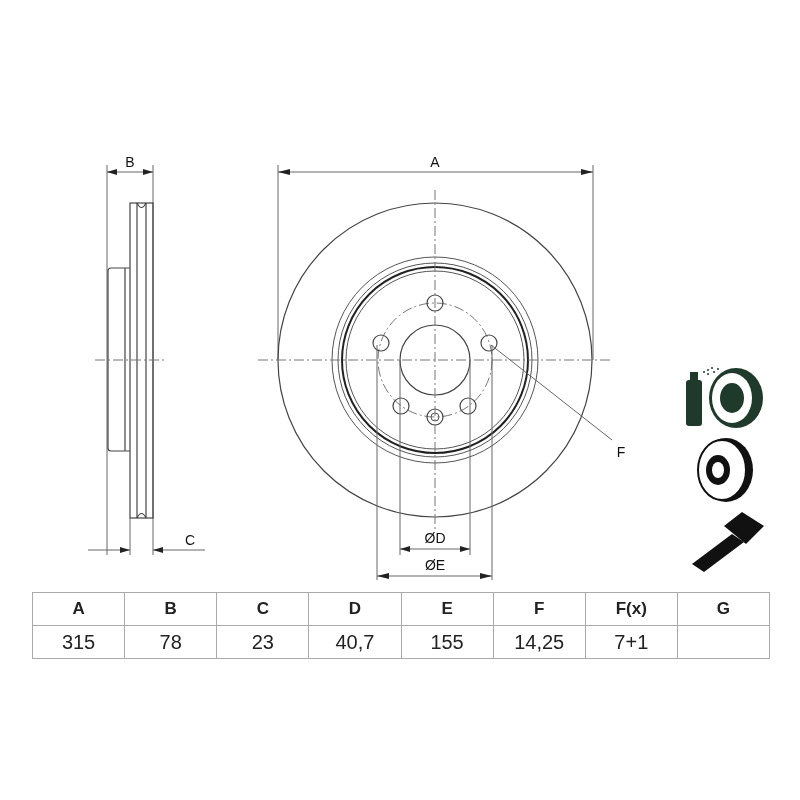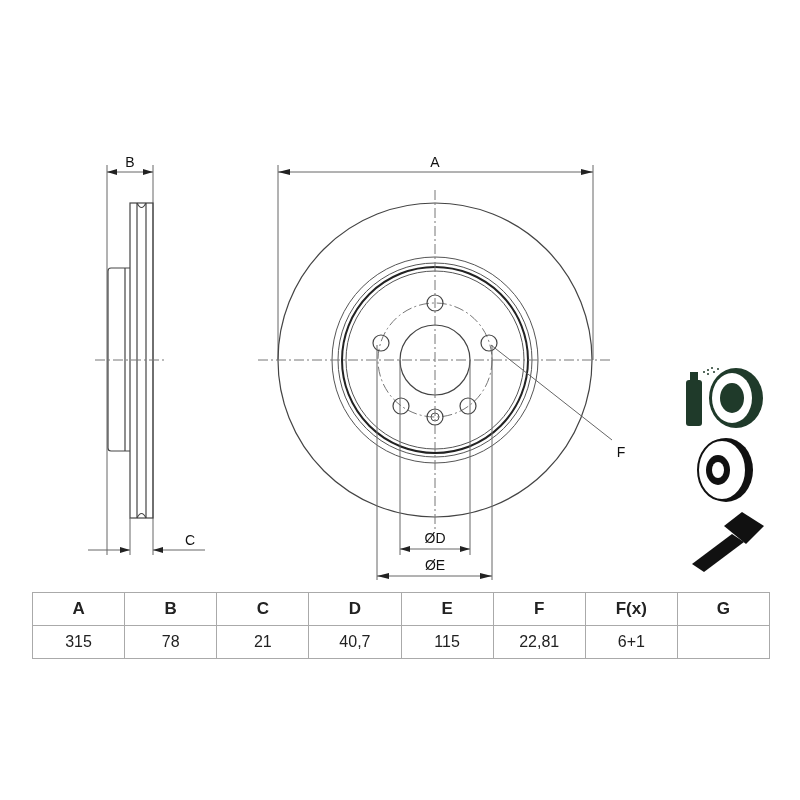--- a/index.html
+++ b/index.html
@@ -6,21 +6,21 @@
   body { width:800px; height:800px; position:relative; overflow:hidden; font-family:"Liberation Sans", sans-serif; }
   #drawing { position:absolute; left:0; top:0; width:800px; height:800px; }
   .lbl { font-family:"Liberation Sans", sans-serif; font-size:14px; fill:#111; }
   .thin { stroke:#555; stroke-width:1; fill:none; }
   .mid { stroke:#444; stroke-width:1.2; fill:none; }
   .thick { stroke:#222; stroke-width:2; fill:none; }
   .center { stroke:#777; stroke-width:1; fill:none; stroke-dasharray:10 3 2 3; }
   .dim { stroke:#666; stroke-width:1; fill:none; }
   .arrow { fill:#222; stroke:none; }
   table.spec { position:absolute; left:32px; top:592px; width:738px; border-collapse:collapse; table-layout:fixed; }
-  table.spec td { border:1px solid #aaa; text-align:center; height:30px; font-size:16px; color:#222; font-family:"Liberation Sans", sans-serif; }
+  table.spec td { border:1px solid #aaa; text-align:center; height:30px; font-size:20px; color:#222; font-family:"Liberation Sans", sans-serif; }
   table.spec tr.head td { font-weight:bold; font-size:17px; }
   .icons { position:absolute; left:684px; top:360px; width:84px; }
 </style>
 </head>
 <body>
 
 <svg id="drawing" viewBox="0 0 800 800" xmlns="http://www.w3.org/2000/svg">
 
   <g>
     <line class="dim" x1="107" y1="165" x2="107" y2="555"></line>
@@ -133,21 +133,21 @@
     <td>C</td>
     <td>D</td>
     <td>E</td>
     <td>F</td>
     <td>F(x)</td>
     <td>G</td>
   </tr>
   <tr>
     <td>315</td>
     <td>78</td>
-    <td>21</td>
+    <td>23</td>
     <td>40,7</td>
-    <td>115</td>
-    <td>22,81</td>
-    <td>6+1</td>
+    <td>155</td>
+    <td>14,25</td>
+    <td>7+1</td>
     <td></td>
   </tr>
 </tbody>
   </table>
 
 </body></html>

